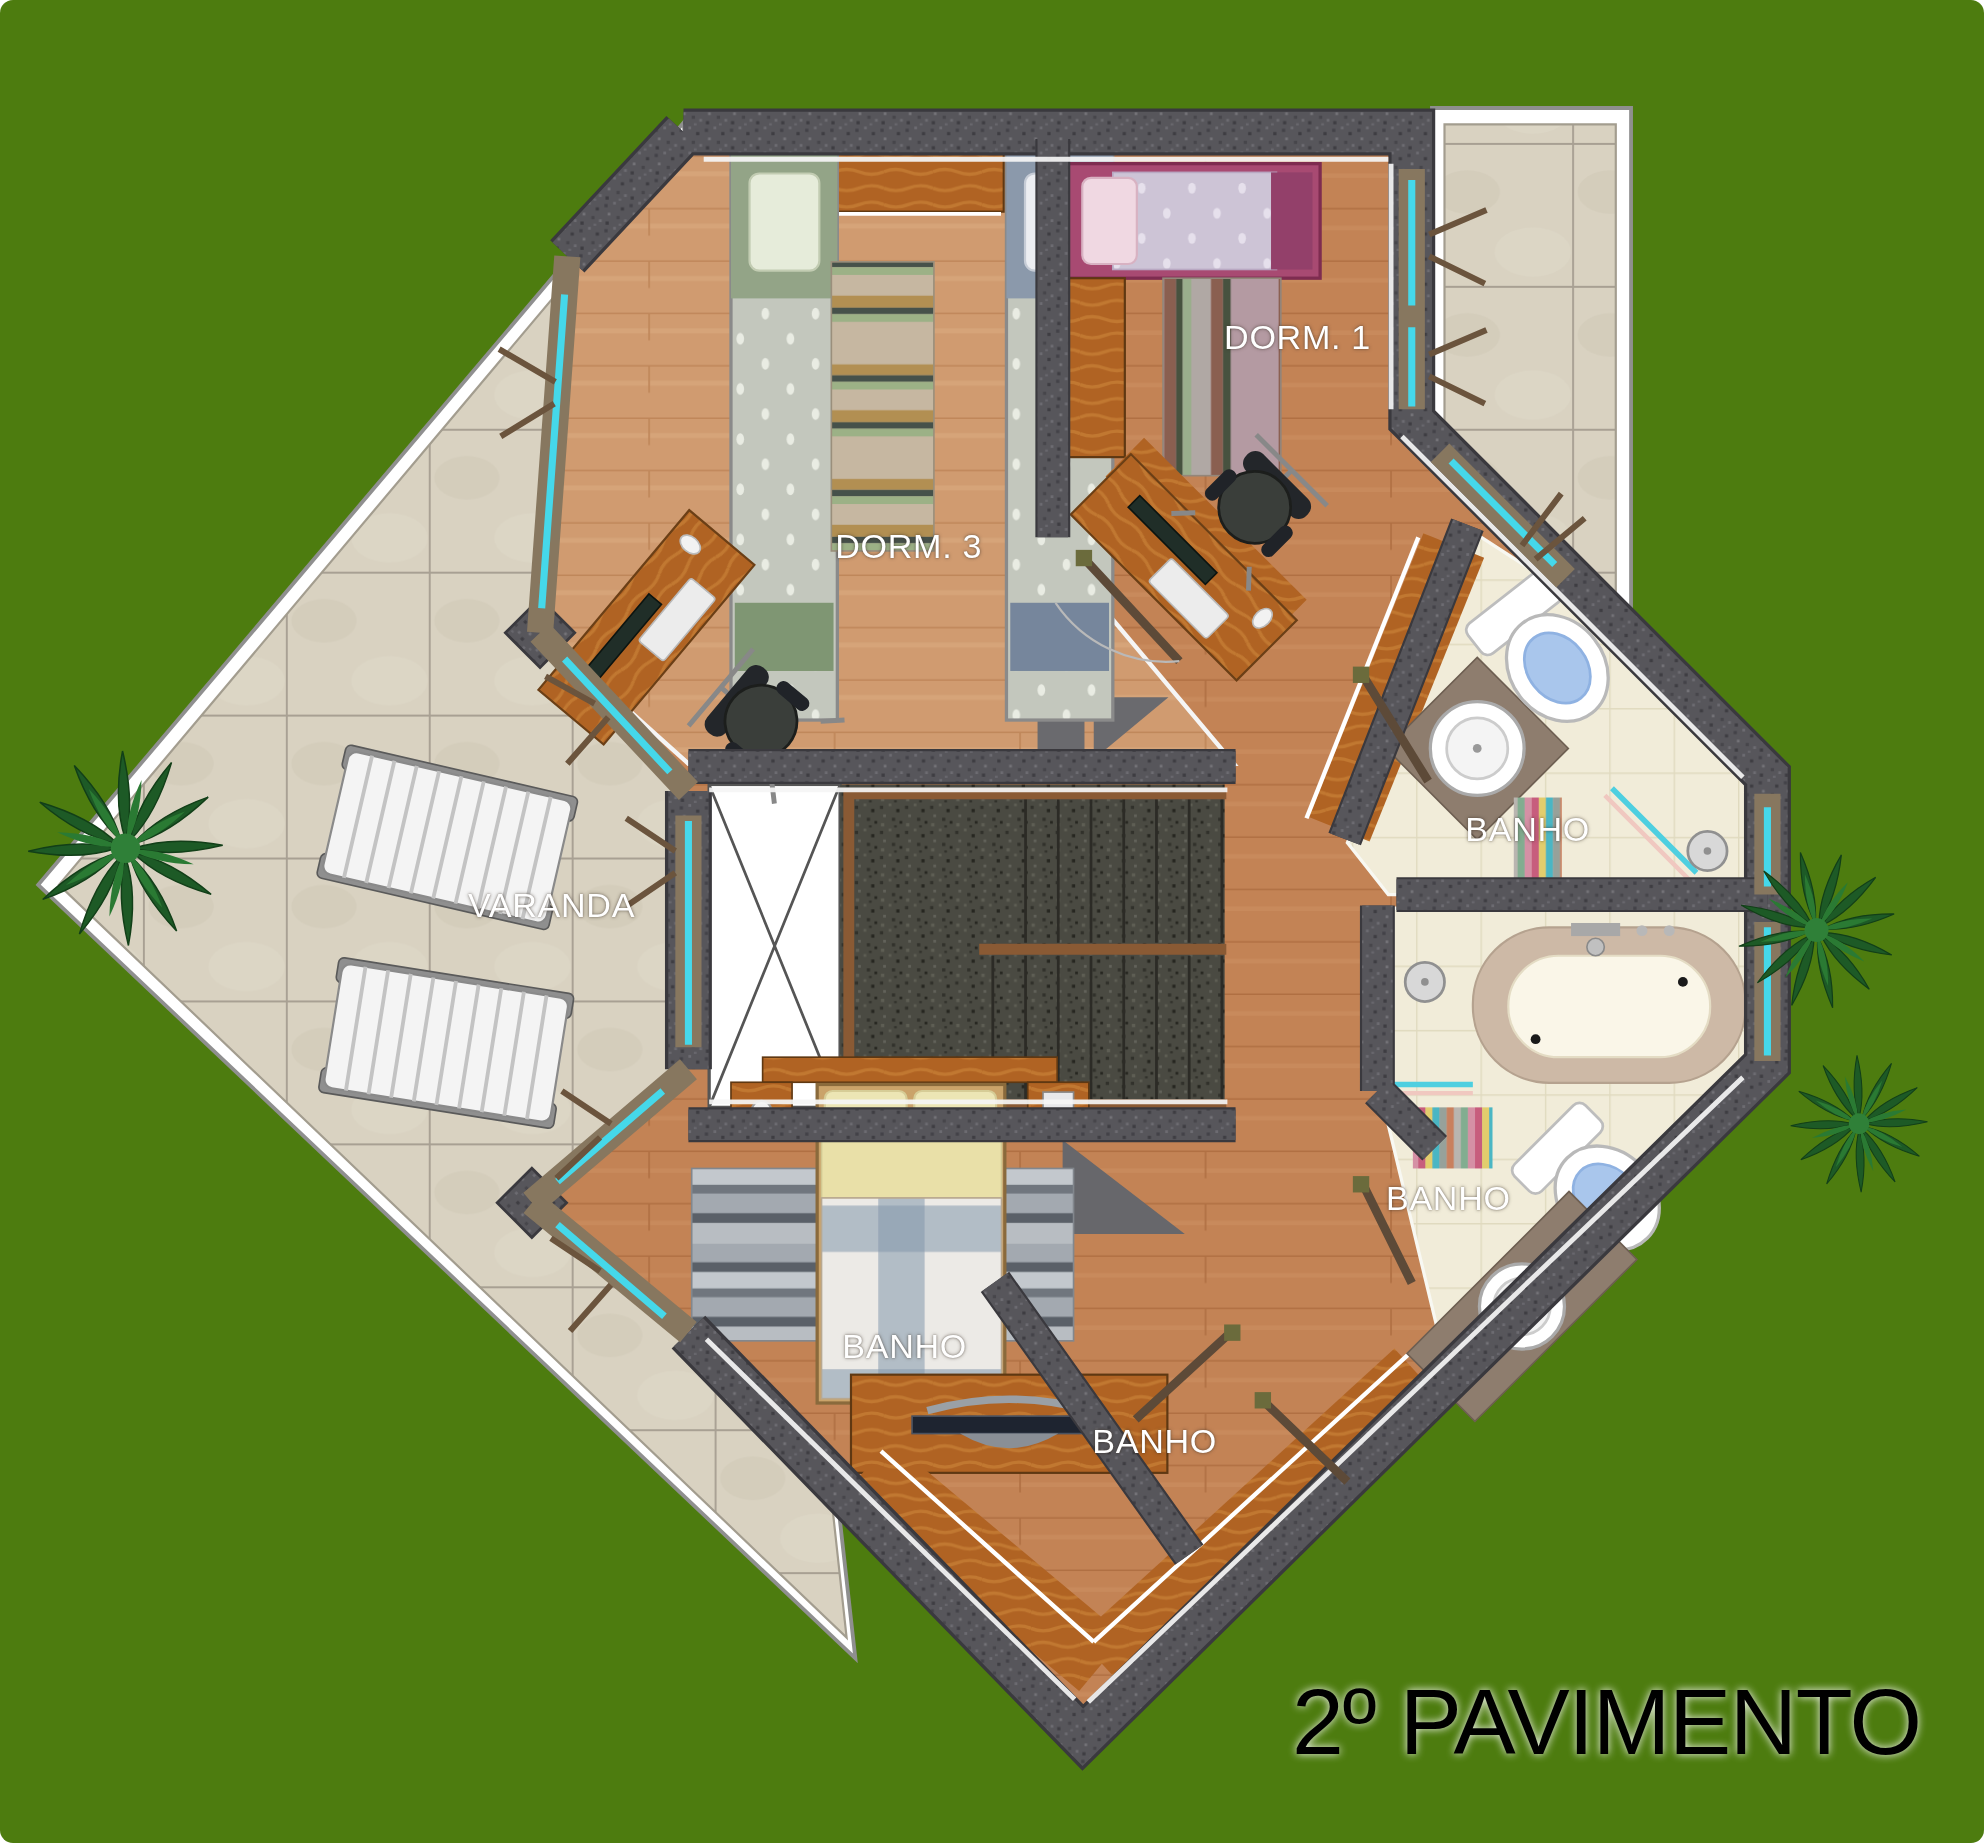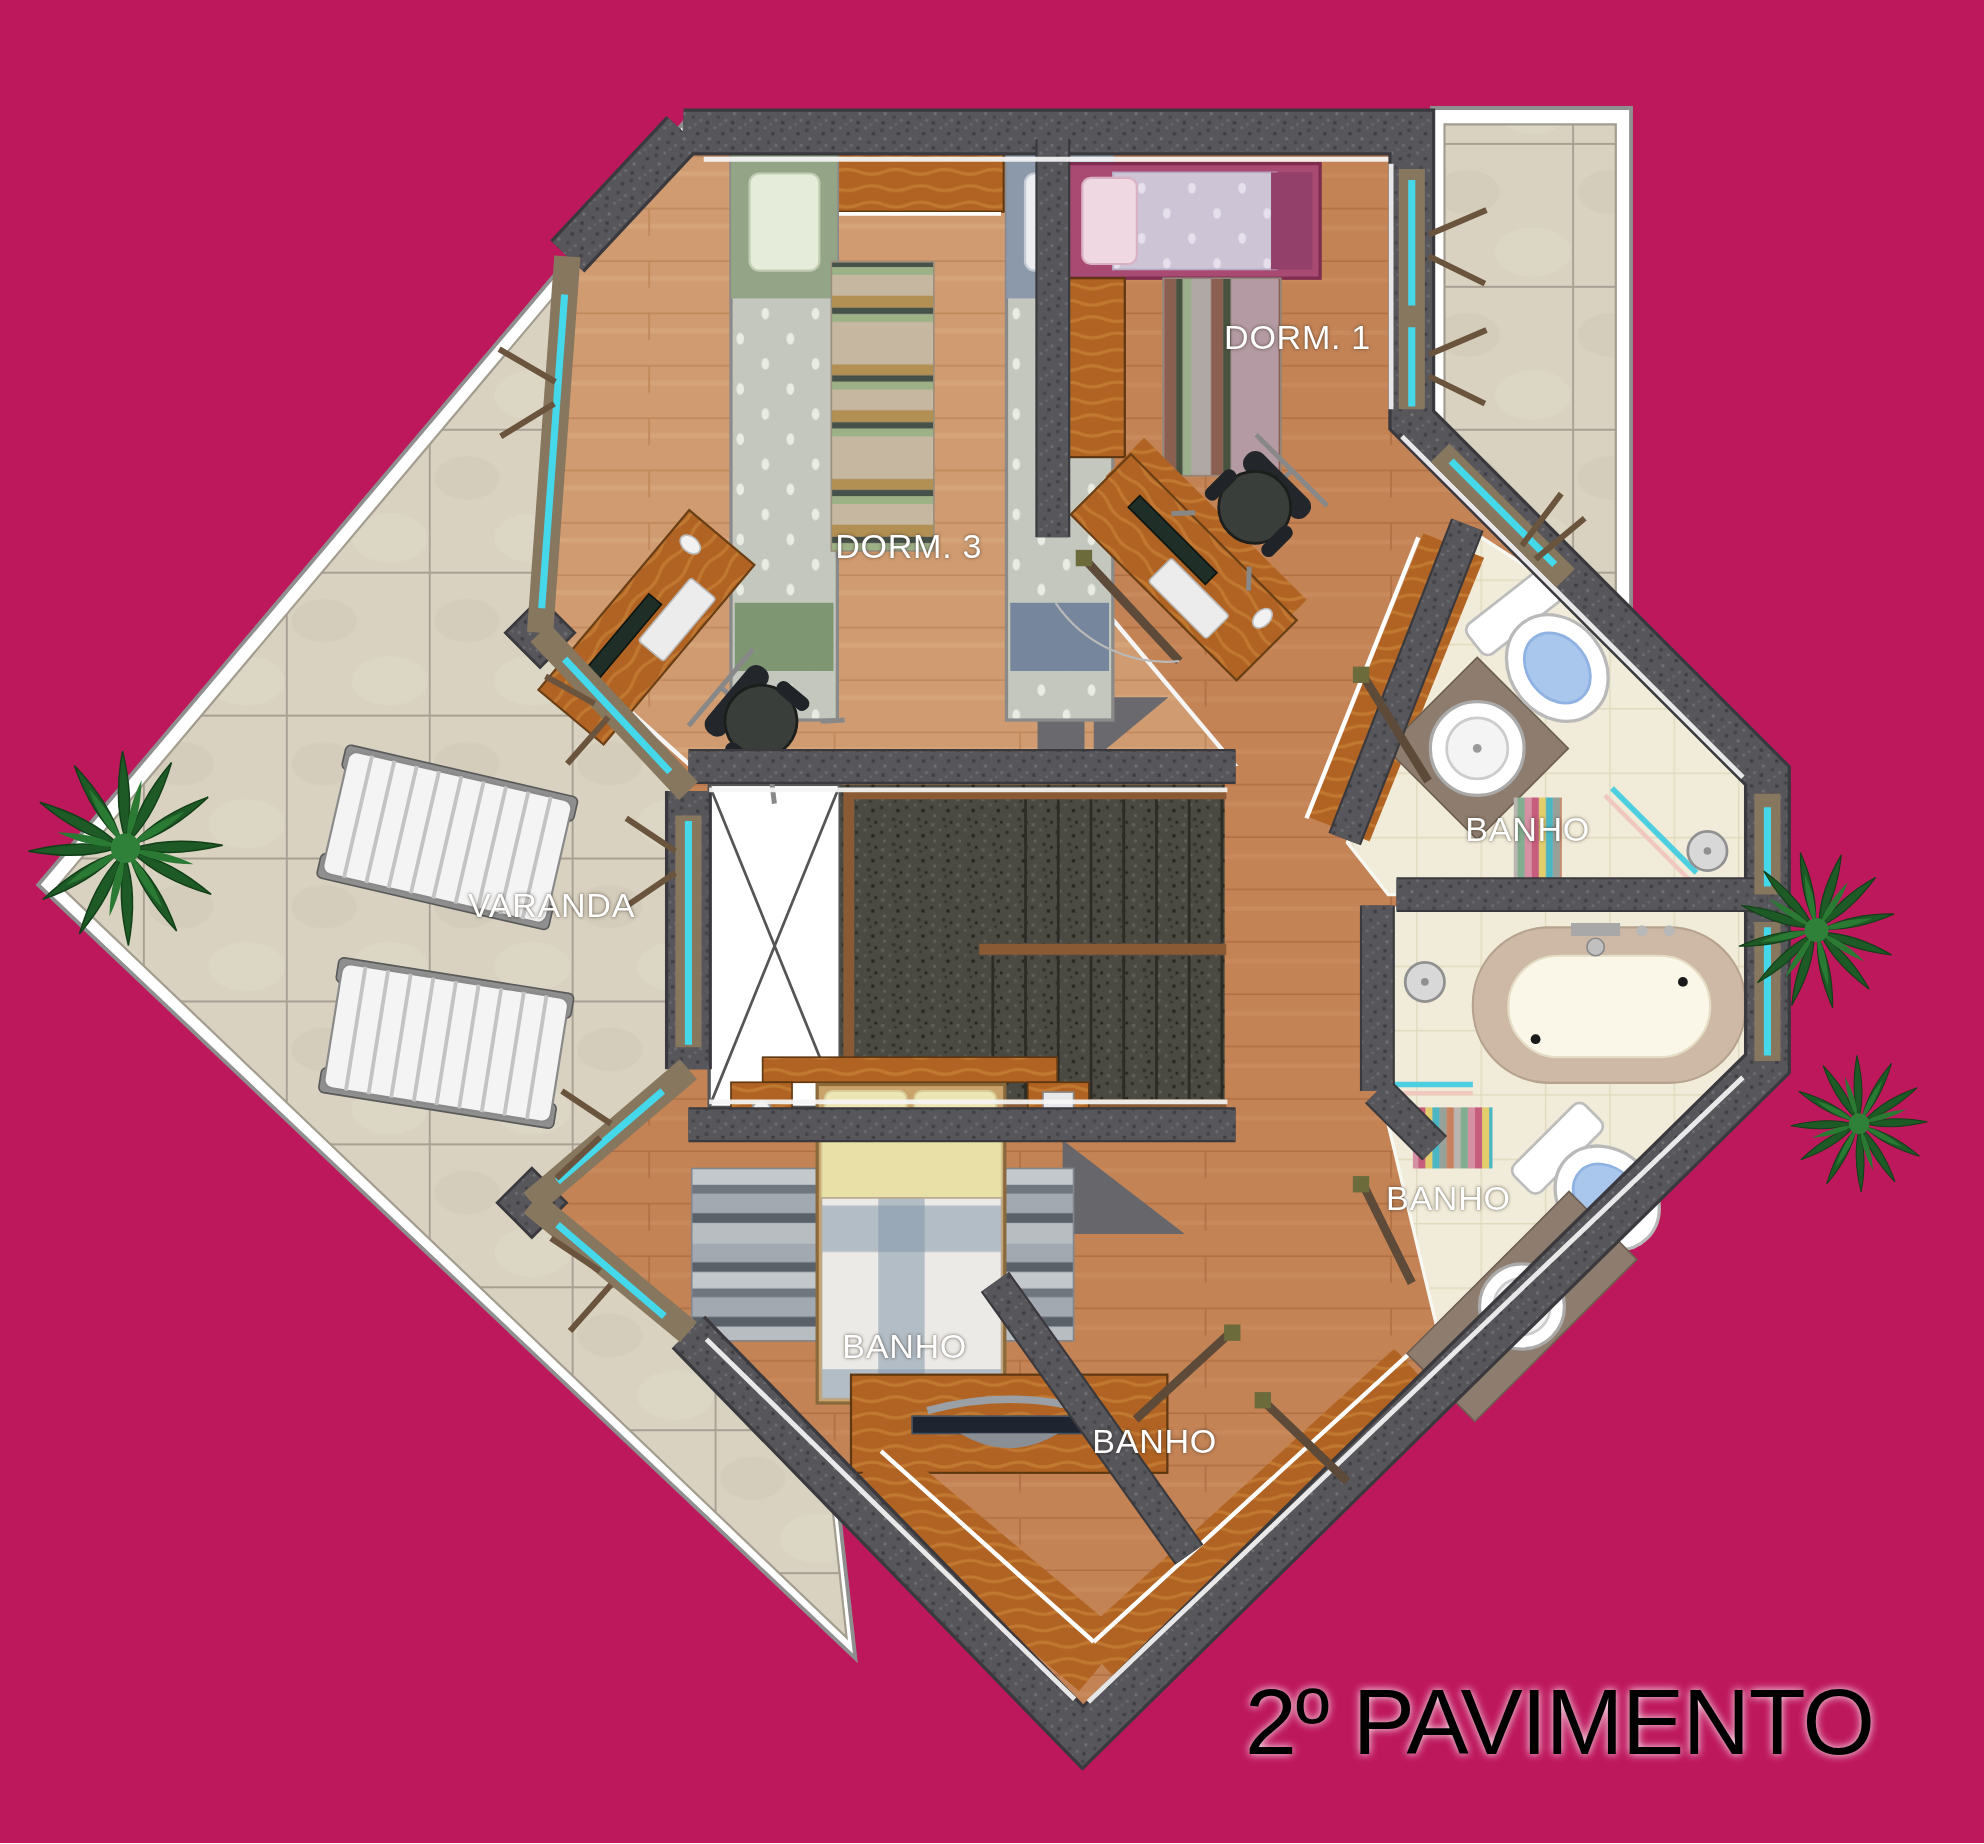--- a/index.html
+++ b/index.html
@@ -1,22 +1,22 @@
 <!DOCTYPE html>
 <html style="font-size:8.7px"><head>
 <meta charset="utf-8">
 <style>
   html,body{margin:0;padding:0;background:#fff;}
-  .plan{position:relative;width:100vw;aspect-ratio:3637/3379;background:#be185d;overflow:hidden;
-        font-family:"Liberation Sans",sans-serif;}
+  .plan{position:relative;width:100vw;aspect-ratio:3637/3379;background:#4d7c0f;overflow:hidden;
+        font-family:"Liberation Sans",sans-serif;border-radius:13px;}
   .plan svg{position:absolute;inset:0;width:100%;height:100%;display:block;}
   .lbl{position:absolute;transform:translate(-50%,-50%);color:#fff;font-size:1.72vw;
        letter-spacing:.02em;white-space:nowrap;text-shadow:0 0.5px 3.8px rgba(60,50,40,.6),0 0 1.6px rgba(60,50,40,.4);}
   .title{position:absolute;transform:translate(-50%,-50%);color:#000;font-size:4.7vw;
-       letter-spacing:-0.015em;white-space:nowrap;text-shadow:0 0 8.7px rgba(255,255,255,.95);}
+       letter-spacing:-0.015em;white-space:nowrap;text-shadow:0 0 8.7px rgba(255,255,255,.95);margin-left:47px;}
 </style>
 </head>
 <body>
 
 <div class="plan">
 <svg viewBox="0 0 3637 3379" preserveAspectRatio="none">
 <defs>
   <pattern id="granite" width="46" height="46" patternUnits="userSpaceOnUse">
     <rect width="46" height="46" fill="#57565b"></rect>
     <rect x="4" y="6" width="6" height="6" fill="#434248"></rect>

